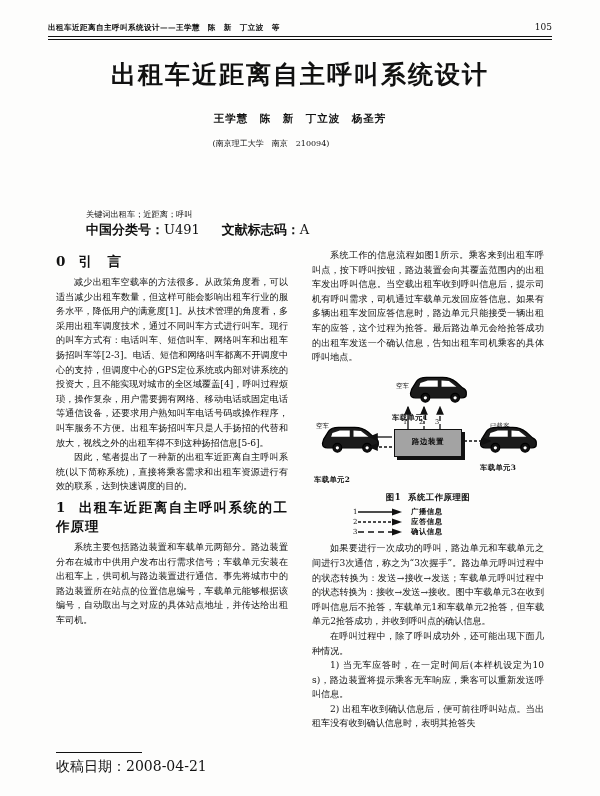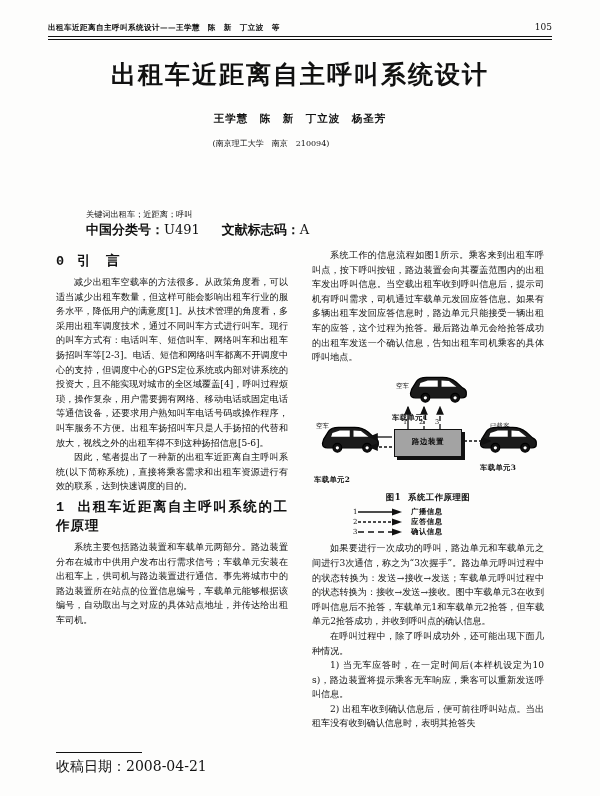--- a/index.html
+++ b/index.html
@@ -138,21 +138,20 @@
   }
   .col-left  { left: 56px;  }
   .col-right { left: 312px; }
 
   .h1 {
     font-size: 13.5px;
     font-weight: bold;
     line-height: 19px;
     margin: 4px 0 4px 0;
     letter-spacing: 1px;
-    font-family: Liberation Mono, monospace;
   }
   .h1 .num { margin-right: 12px; }
   p.body {
     margin: 0;
     text-indent: 18px;
   }
 
   
   .figure {
     margin: 6px 0 4px 0;

